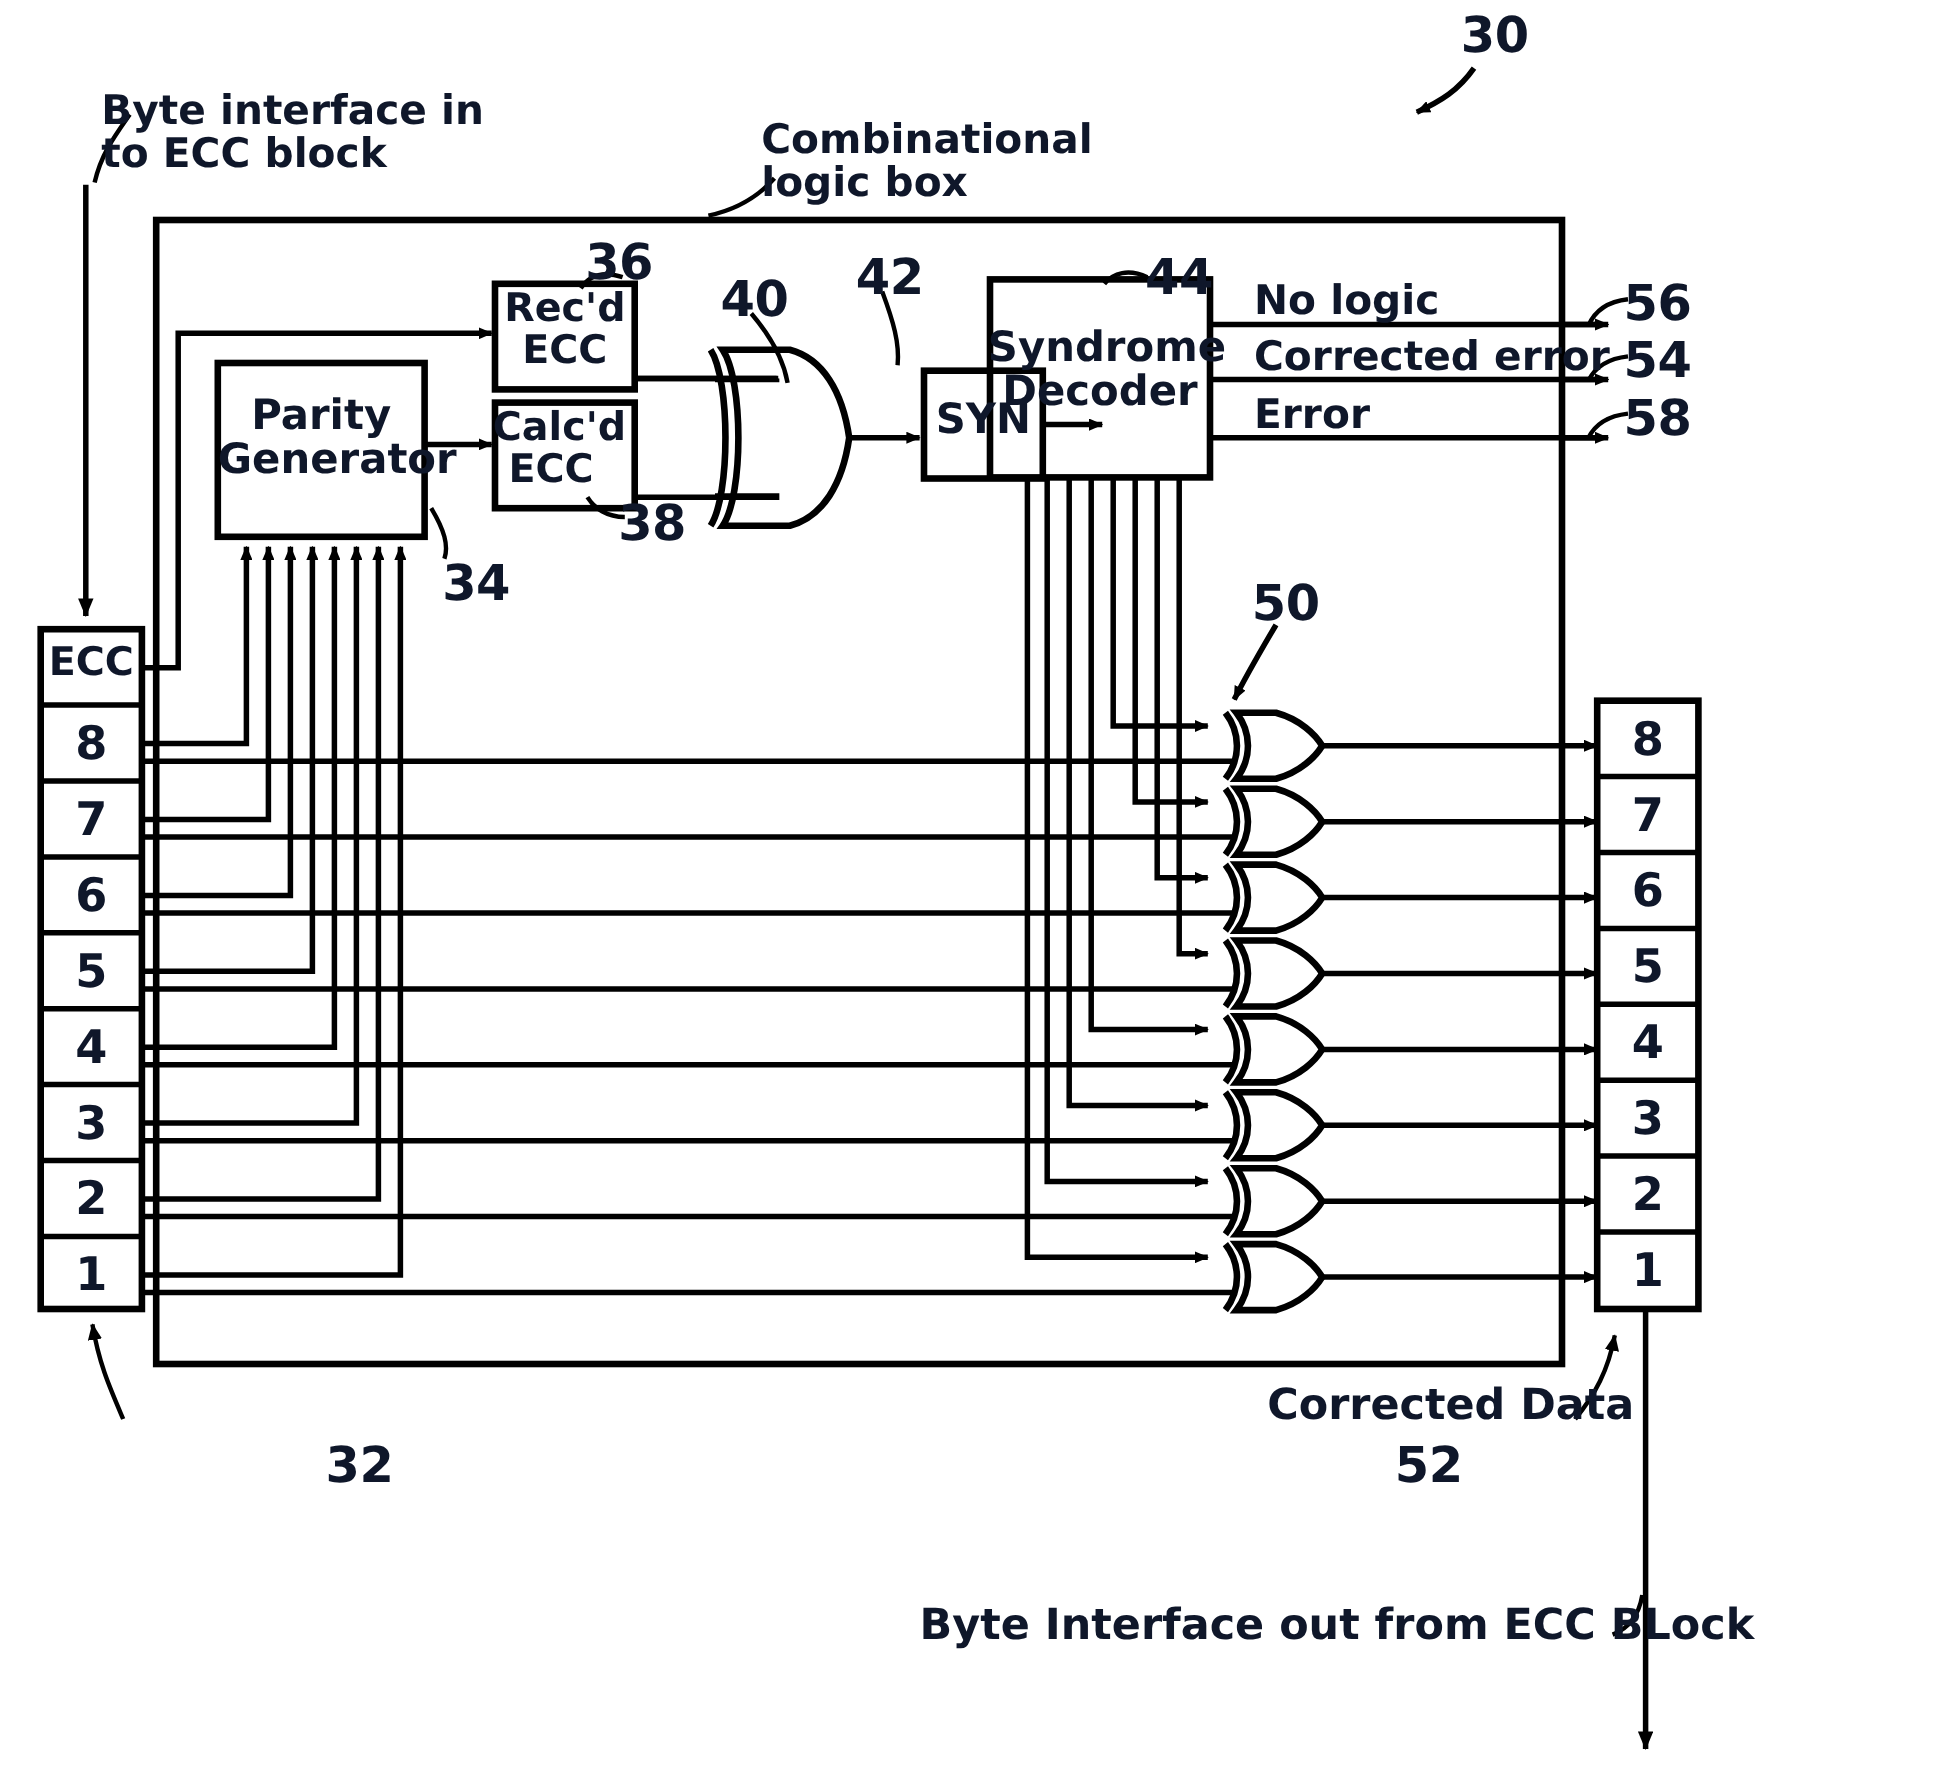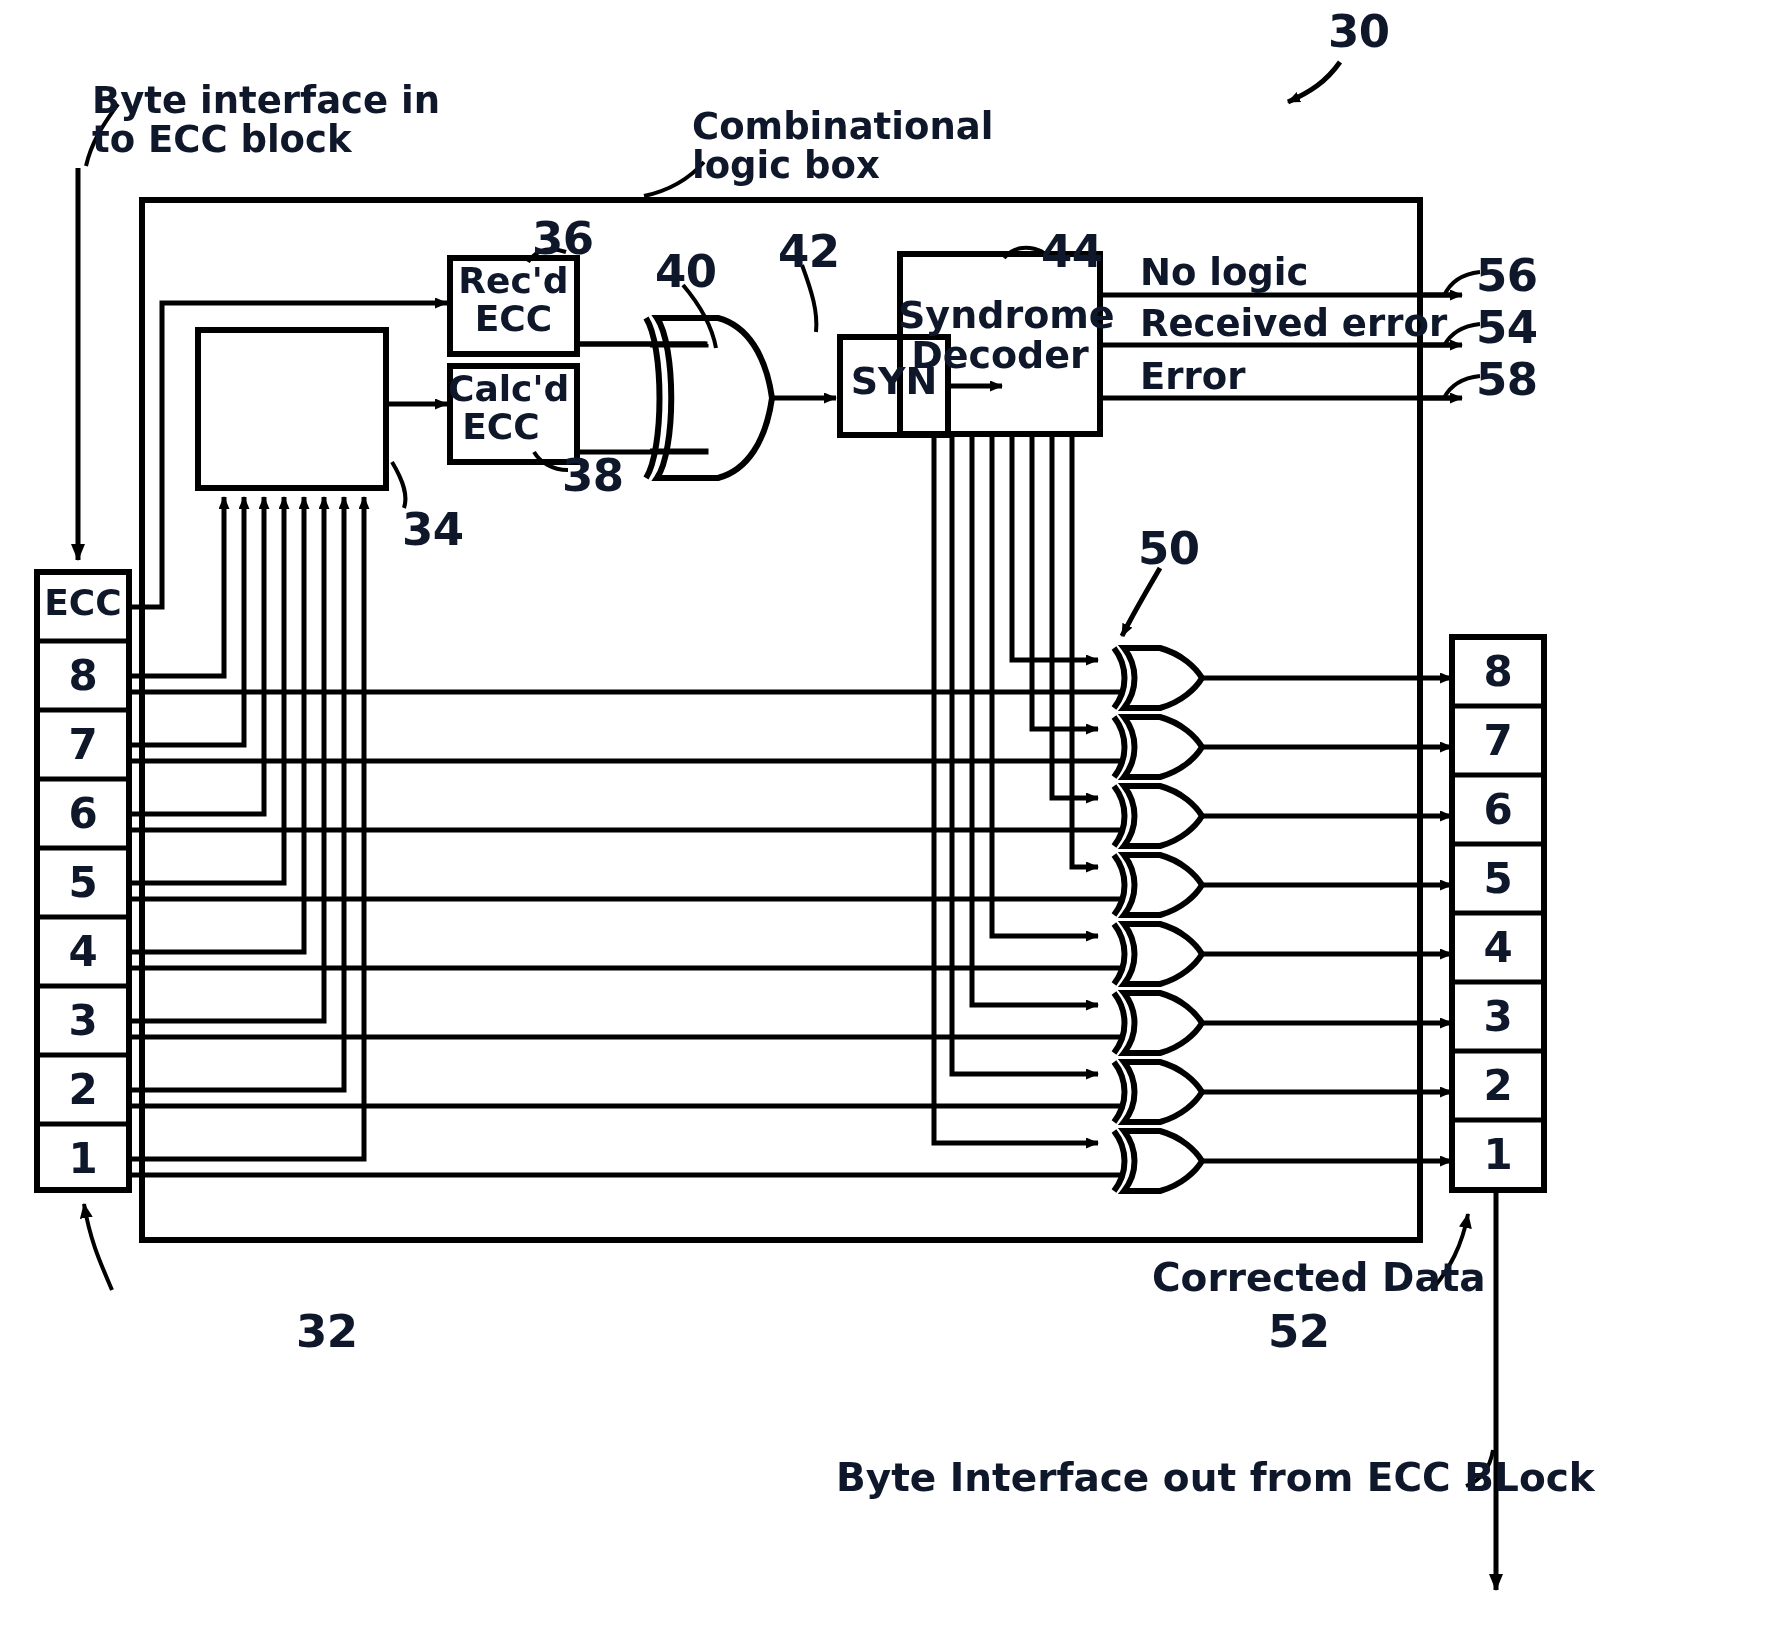--- a/index.html
+++ b/index.html
@@ -194,30 +194,32 @@
   <div class="lbl ref" style="left:1328px;top:8px;">30</div>
 
   <div class="lbl ref" style="left:532px;top:215px;">36</div>
   <div class="lbl ref" style="left:655px;top:248px;">40</div>
   <div class="lbl ref" style="left:778px;top:228px;">42</div>
   <div class="lbl ref" style="left:1041px;top:228px;">44</div>
   <div class="lbl ref" style="left:562px;top:452px;">38</div>
   <div class="lbl ref" style="left:402px;top:506px;">34</div>
   <div class="lbl ref" style="left:1138px;top:525px;">50</div>
 
+  <div class="lbl boxtxt" style="left:198px;top:358px;width:188px;">Parity
+Generator</div>
   <div class="lbl boxtxt" style="left:450px;top:262px;width:127px;font-size:36px;">Rec'd
 ECC</div>
   <div class="lbl boxtxt" style="left:448px;top:370px;width:106px;font-size:36px;">Calc'd
 ECC</div>
   <div class="lbl boxtxt" style="left:840px;top:362px;width:108px;">SYN</div>
   <div class="lbl boxtxt" style="left:898px;top:296px;width:204px;">Syndrome
 Decoder</div>
 
   <div class="lbl sig" style="left:1140px;top:254px;">No logic</div>
-  <div class="lbl sig" style="left:1140px;top:305px;">Received error</div>
+  <div class="lbl sig" style="left:1140px;top:305px;">Corrected error</div>
   <div class="lbl sig" style="left:1140px;top:358px;">Error</div>
 
   <div class="lbl ref" style="left:1476px;top:252px;">56</div>
   <div class="lbl ref" style="left:1476px;top:304px;">54</div>
   <div class="lbl ref" style="left:1476px;top:356px;">58</div>
 
   <div class="lbl celltxt" style="left:37px;top:584px;width:92px;font-size:36px;">ECC</div>
   <div class="lbl celltxt" style="left:37px;top:654px;width:92px;">8</div>
   <div class="lbl celltxt" style="left:37px;top:723px;width:92px;">7</div>
   <div class="lbl celltxt" style="left:37px;top:792px;width:92px;">6</div>

